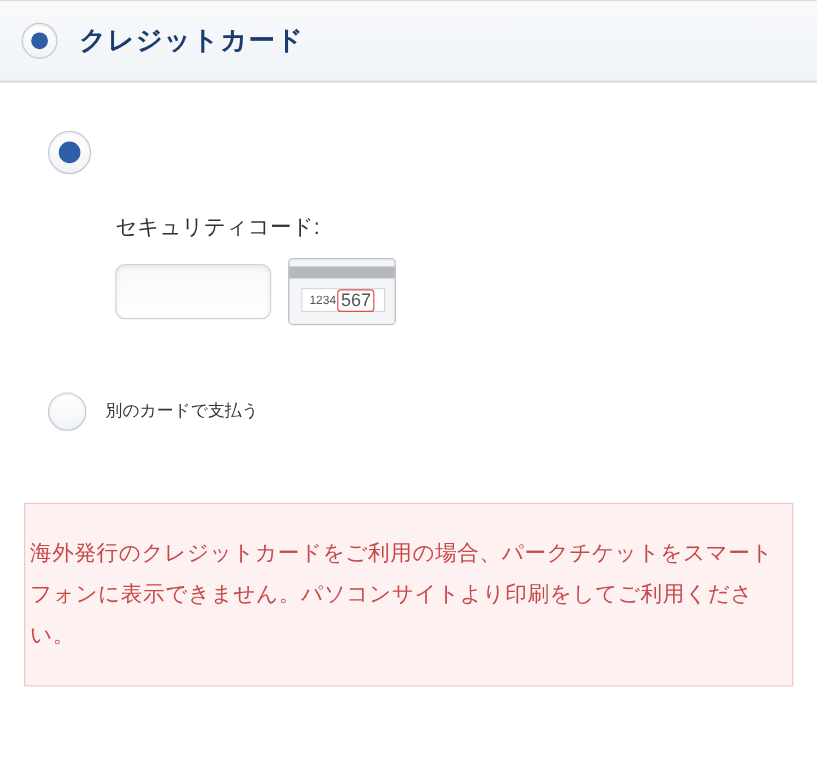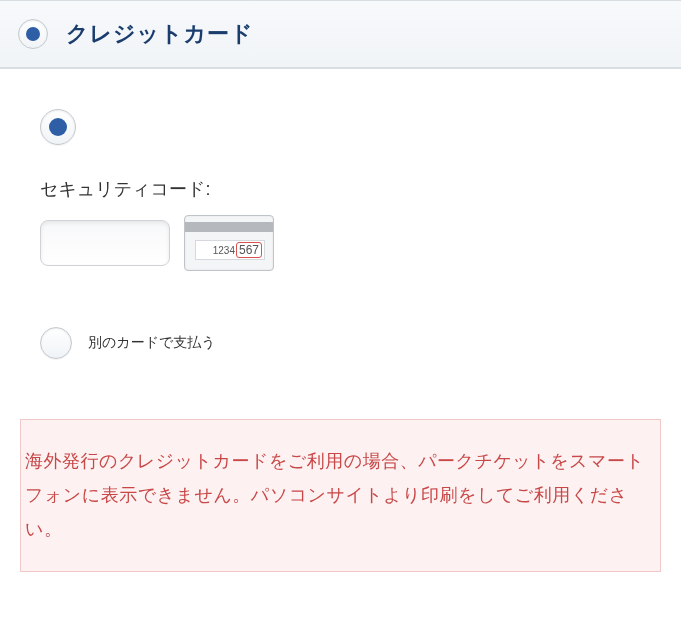--- a/index.html
+++ b/index.html
@@ -64,20 +64,21 @@
       letter-spacing: 1px;
     }
     .content {
       padding: 40px 40px 10px 40px;
     }
     .saved-card-row {
       display: flex;
       align-items: center;
     }
     .security-section {
+      margin-left: 56px;
       margin-top: 32px;
     }
     .security-label {
       font-size: 18px;
       color: #333333;
       margin-bottom: 14px;
       display: block;
     }
     .security-input-row {
       display: flex;
@@ -114,30 +115,30 @@
     .cvv-sig {
       position: absolute;
       top: 24px;
       left: 10px;
       width: 70px;
       height: 20px;
       background: #ffffff;
       border: 1px solid #d5d8dc;
       display: flex;
       align-items: center;
-      justify-content: flex-end;
+      justify-content: center;
       padding-right: 2px;
     }
     .cvv-dig1 {
       font-size: 10px;
       color: #555;
       letter-spacing: 0;
     }
     .cvv-dig2 {
-      font-size: 12px;
+      font-size: 15px;
       color: #555;
       border: 1.5px solid #d9534f;
       border-radius: 3px;
       padding: 0 2px;
       margin-left: 1px;
     }
     .other-card-row {
       display: flex;
       align-items: center;
       margin-top: 56px;

